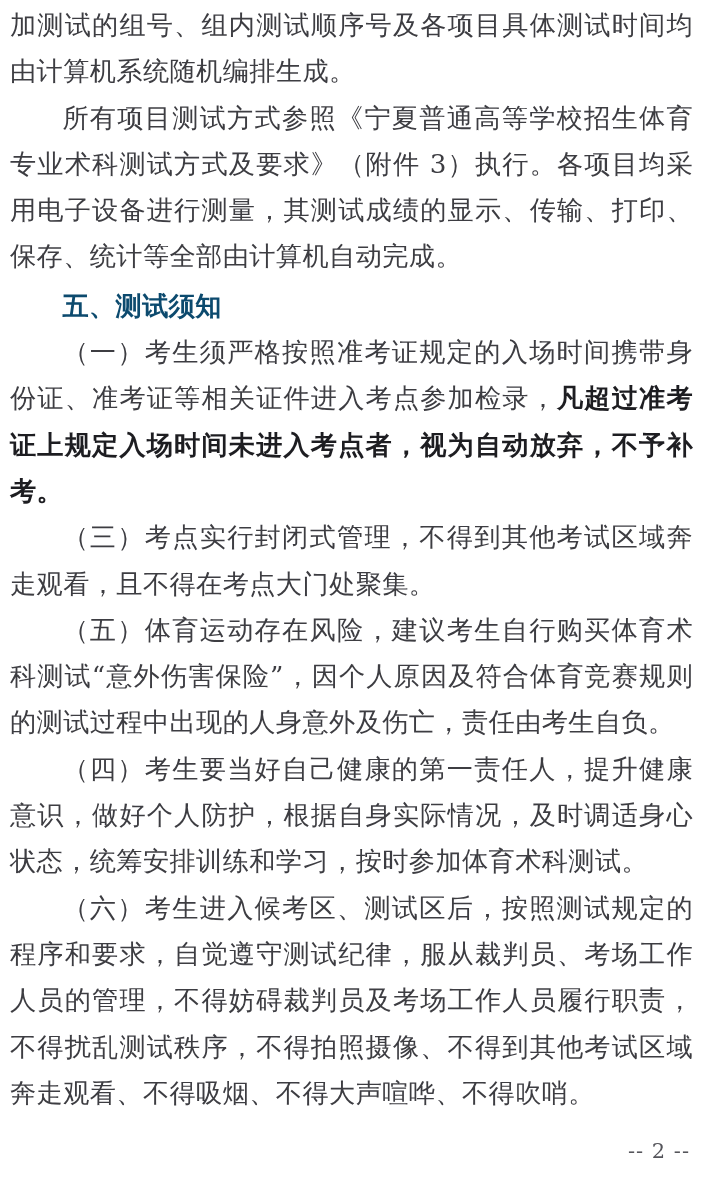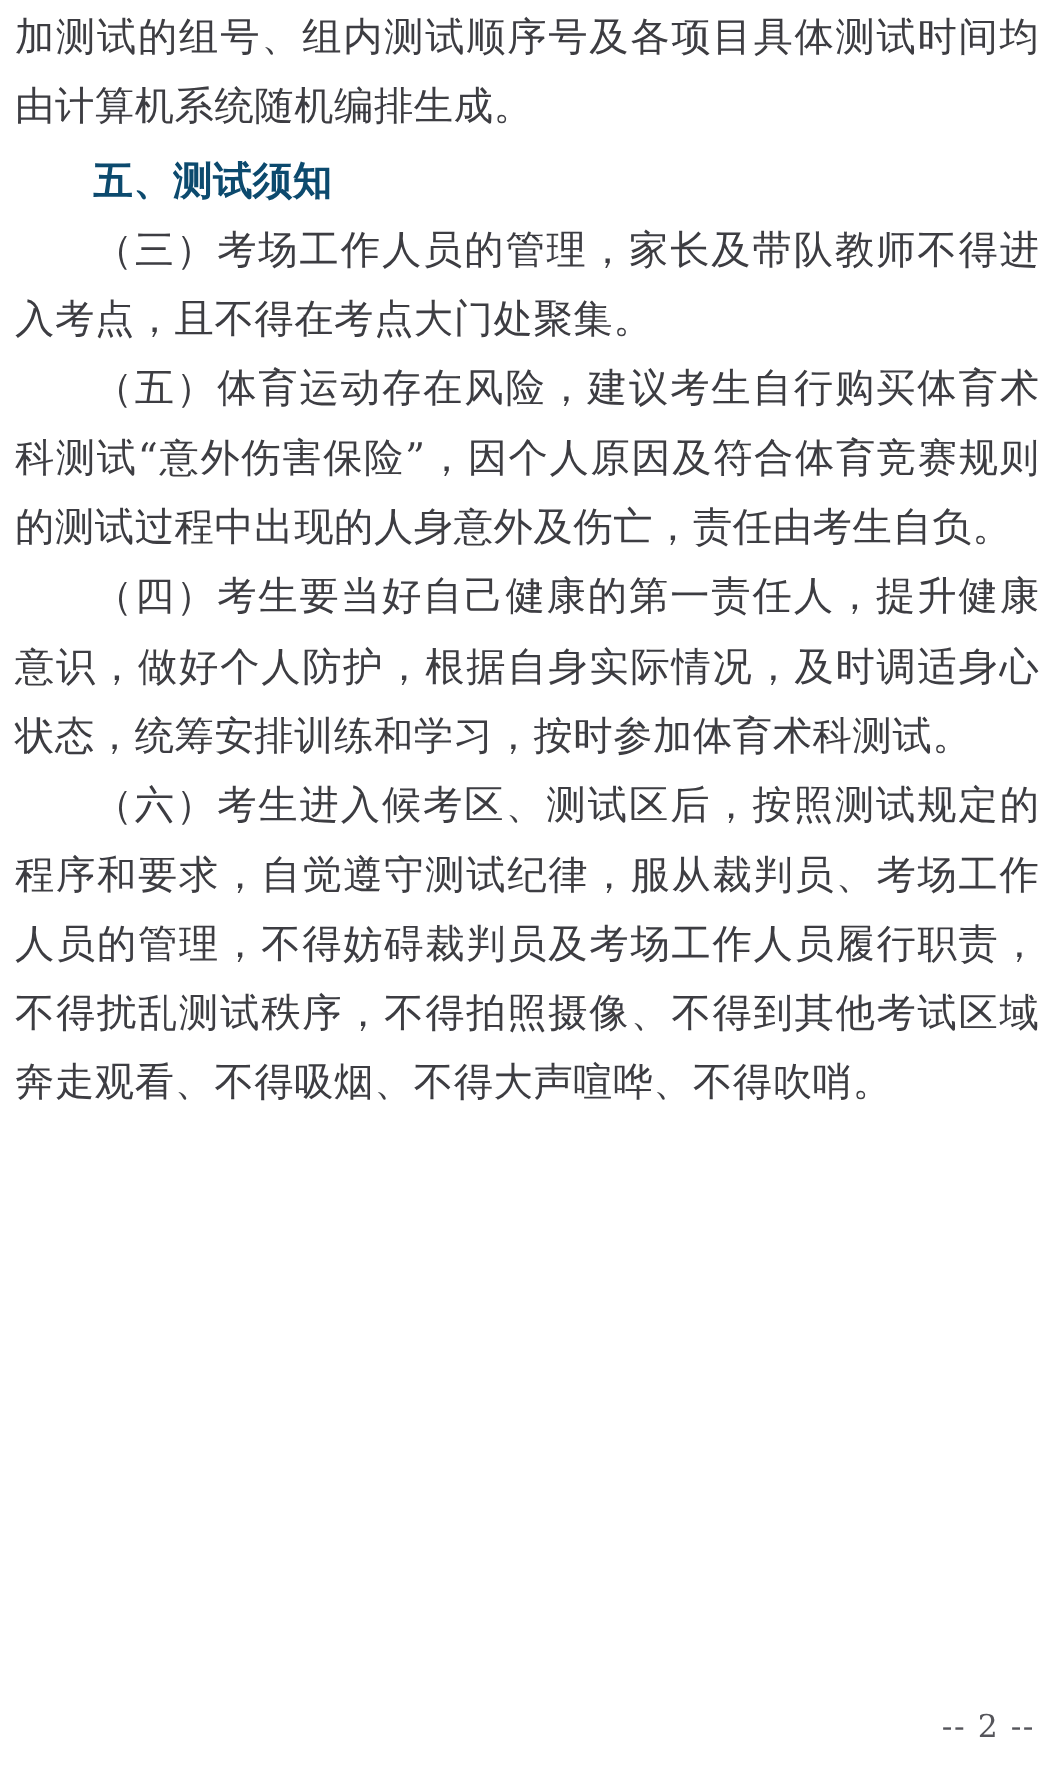--- a/index.html
+++ b/index.html
@@ -71,28 +71,30 @@
 </style>
 </head>
 <body>
 
 <div id="page">
 
   <div id="doc-body">
 
     <p class="para noindent">加测试的组号、组内测试顺序号及各项目具体测试时间均由计算机系统随机编排生成。</p>
 
+    <p class="para">所有项目测试方式参照《宁夏普通高等学校招生体育专业术科测试方式及要求》（附件 3）执行。各项目均采用电子设备进行测量，其测试成绩的显示、传输、打印、保存、统计等全部由计算机自动完成。</p>
 
     <div class="spacer-sm"></div>
 
     <p class="heading">五、测试须知</p>
 
+    <p class="para"><span>（一）</span><span>考生须严格按照准考证规定的入场时间携带身份证、准考证等相关证件进入考点参加检录，</span><span class="b">凡超过准考证上规定入场时间未进入考点者，视为自动放弃，不予补考。</span></p>
 
 
-    <p class="para"><span>（三）</span><span>考场工作人员的管理，家长及带队教师不得进入考点，且不得在考点大门处聚集。</span></p>
+    <p class="para"><span>（三）</span><span>考点实行封闭式管理，不得到其他考试区域奔走观看，且不得在考点大门处聚集。</span></p>
 
     <p class="para"><span>（五）</span><span>体育运动存在风险，建议考生自行购买体育术科测试“意外伤害保险”，因个人原因及符合体育竞赛规则的测试过程中出现的人身意外及伤亡，责任由考生自负。</span></p>
 
     <p class="para"><span>（四）</span><span>考生要当好自己健康的第一责任人，提升健康意识，做好个人防护，根据自身实际情况，及时调适身心状态，统筹安排训练和学习，按时参加体育术科测试。</span></p>
 
     <p class="para"><span>（六）</span><span>考生进入候考区、测试区后，按照测试规定的程序和要求，自觉遵守测试纪律，服从裁判员、考场工作人员的管理，不得妨碍裁判员及考场工作人员履行职责，不得扰乱测试秩序，不得拍照摄像、不得到其他考试区域奔走观看、不得吸烟、不得大声喧哗、不得吹哨。</span></p>
 
   </div>
 
   <div id="page-number">-- 2 --</div>

